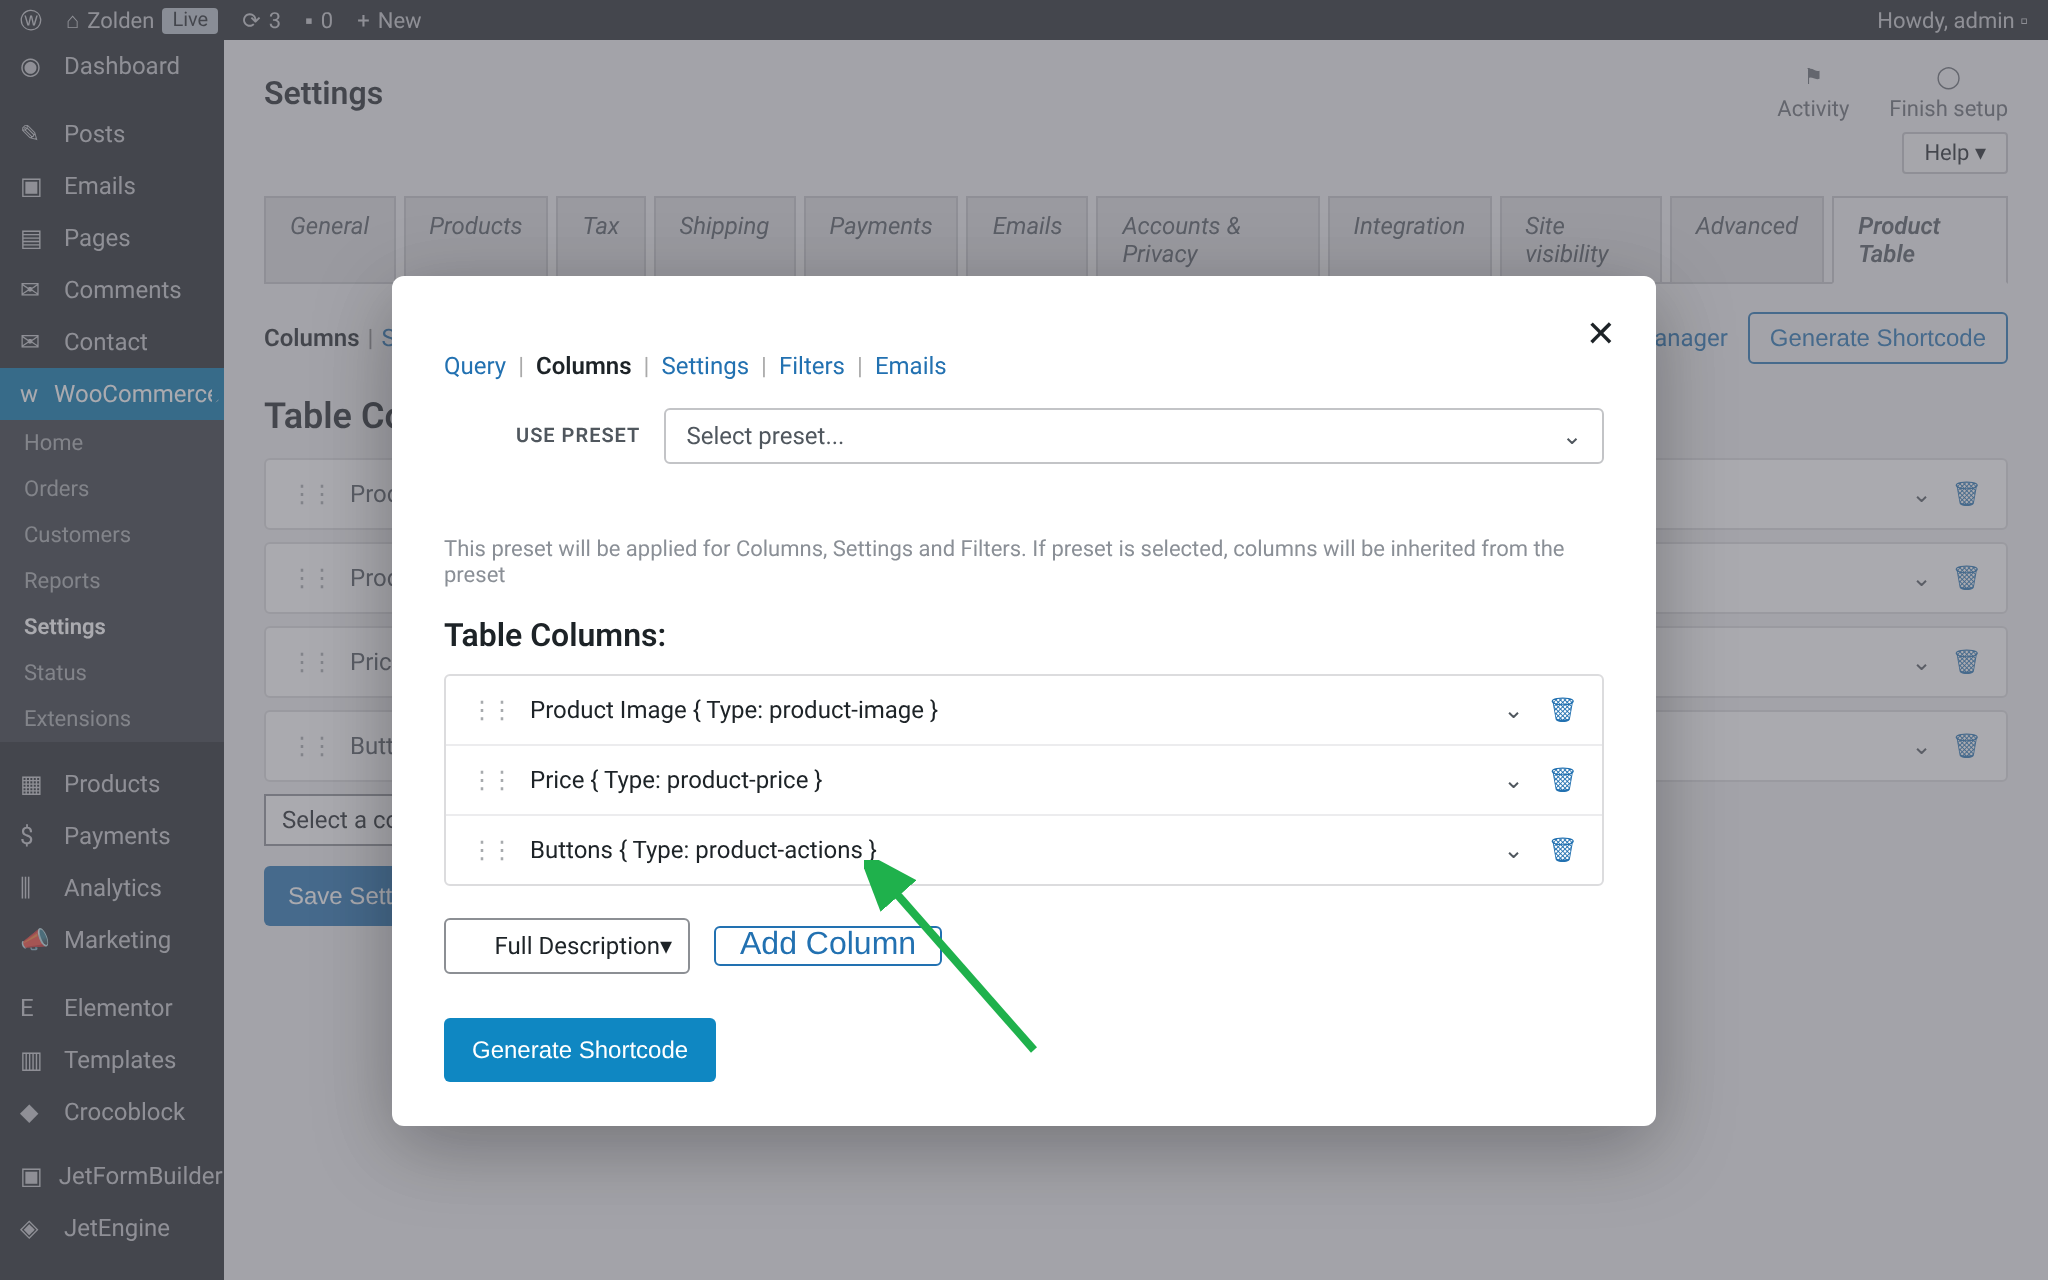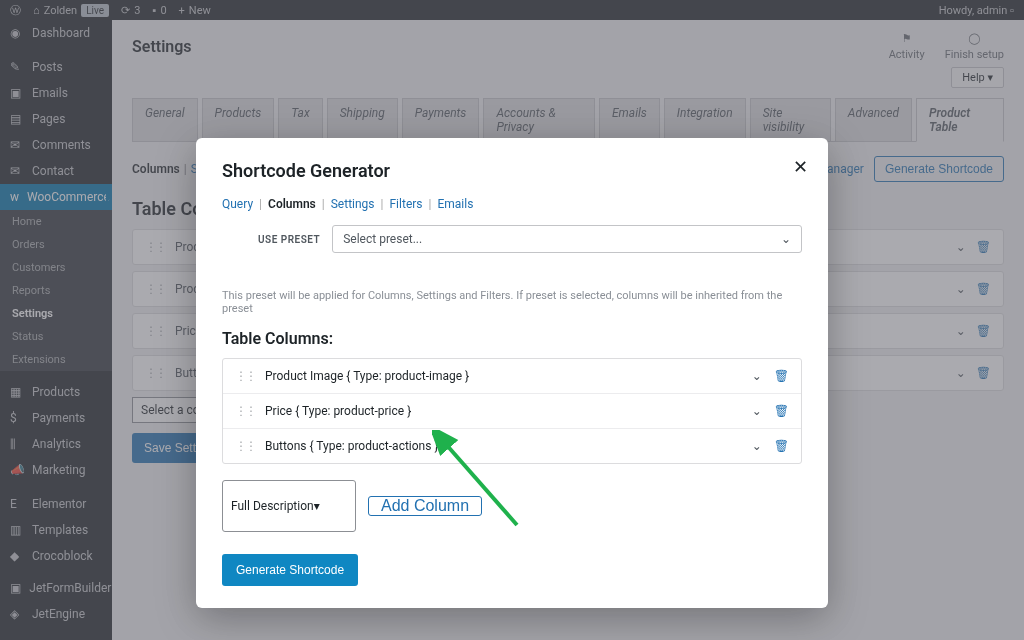--- a/index.html
+++ b/index.html
@@ -66,21 +66,21 @@
 .modal-tabs span.sep { color: #aaa; cursor: default; }
 .preset-row { display: flex; align-items: center; gap: 12px; margin-bottom: 8px; margin-left: 36px; }
 .preset-row label { font-size: 10px; font-weight: 600; letter-spacing: 0.5px; color: #50575e; }
 .preset-select { flex: 1; border: 1px solid #c3c4c7; padding: 6px 10px; font-size: 12px; border-radius: 3px; display: flex; justify-content: space-between; align-items: center; color: #50575e; }
 .hint { font-size: 11px; color: #8a8f96; margin-bottom: 14px; margin-top: 36px; }
 .modal h3 { font-size: 16px; font-weight: 600; margin-bottom: 10px; }
 .modal-list { border: 1px solid #dcdcde; border-radius: 3px; margin-bottom: 16px; }
 .modal-list .mrow { display: flex; justify-content: space-between; align-items: center; padding: 10px 12px; border-bottom: 1px solid #ececee; font-size: 12px; }
 .modal-list .mrow:last-child { border-bottom: none; }
 .modal-list .mrow .lft { display: flex; align-items: center; gap: 10px; }
-.dd-select { border: 1px solid #8c8f94; padding: 18px 8px; font-size: 12px; width: 134px; display: flex; justify-content: flex-start; align-items: center; border-radius: 3px; }
+.dd-select { border: 1px solid #8c8f94; padding: 6px 8px; font-size: 12px; width: 123px; display: flex; justify-content: flex-end; align-items: center; border-radius: 3px; }
 .add-col-btn { border: 1px solid #2271b1; color: #2271b1; padding: 0 12px; background: transparent; border-radius: 3px; font-size: 16px; margin-left: 12px; }
 .gen-btn { background: #0f87c2; color: #fff; border: none; padding: 9px 14px; font-size: 12px; border-radius: 3px; margin-top: 22px; }
 
 
 .arrow { position: absolute; z-index: 70; pointer-events: none; }
 
 .ico { display: inline-block; width: 14px; }
 </style>
 </head>
 <body>
@@ -198,22 +198,22 @@
   <div style="text-align:right;margin-top:-4px;margin-bottom:4px;">
     <span class="help-btn"><span>Help</span> ▾</span>
   </div>
 
   <div class="tabs">
     <div class="tab">General</div>
     <div class="tab">Products</div>
     <div class="tab">Tax</div>
     <div class="tab">Shipping</div>
     <div class="tab">Payments</div>
+    <div class="tab">Emails</div>
     <div class="tab">Accounts &amp; Privacy</div>
-    <div class="tab">Emails</div>
     <div class="tab">Integration</div>
     <div class="tab">Site visibility</div>
     <div class="tab">Advanced</div>
     <div class="tab active">Product Table</div>
   </div>
 
   <div class="subheader">
     <div class="crumbs">
       <span class="cur">Columns</span><span class="sep">|</span><span>Sett</span>
     </div>
@@ -269,21 +269,20 @@
   <div style="margin-top:6px;">
     <div class="select-col">Select a column</div>
   </div>
   <button class="save-btn">Save Settings</button>
 </div>
 
 <div class="overlay"></div>
 
 <div class="modal">
   <span class="close">✕</span>
-  <h2>Shortcode Generator</h2>
   <div class="modal-tabs">
     <span>Query</span>
       <span class="sep">|</span>
     <span class="active">Columns</span>
       <span class="sep">|</span>
     <span>Settings</span>
       <span class="sep">|</span>
     <span>Filters</span>
       <span class="sep">|</span>
     <span>Emails</span>

